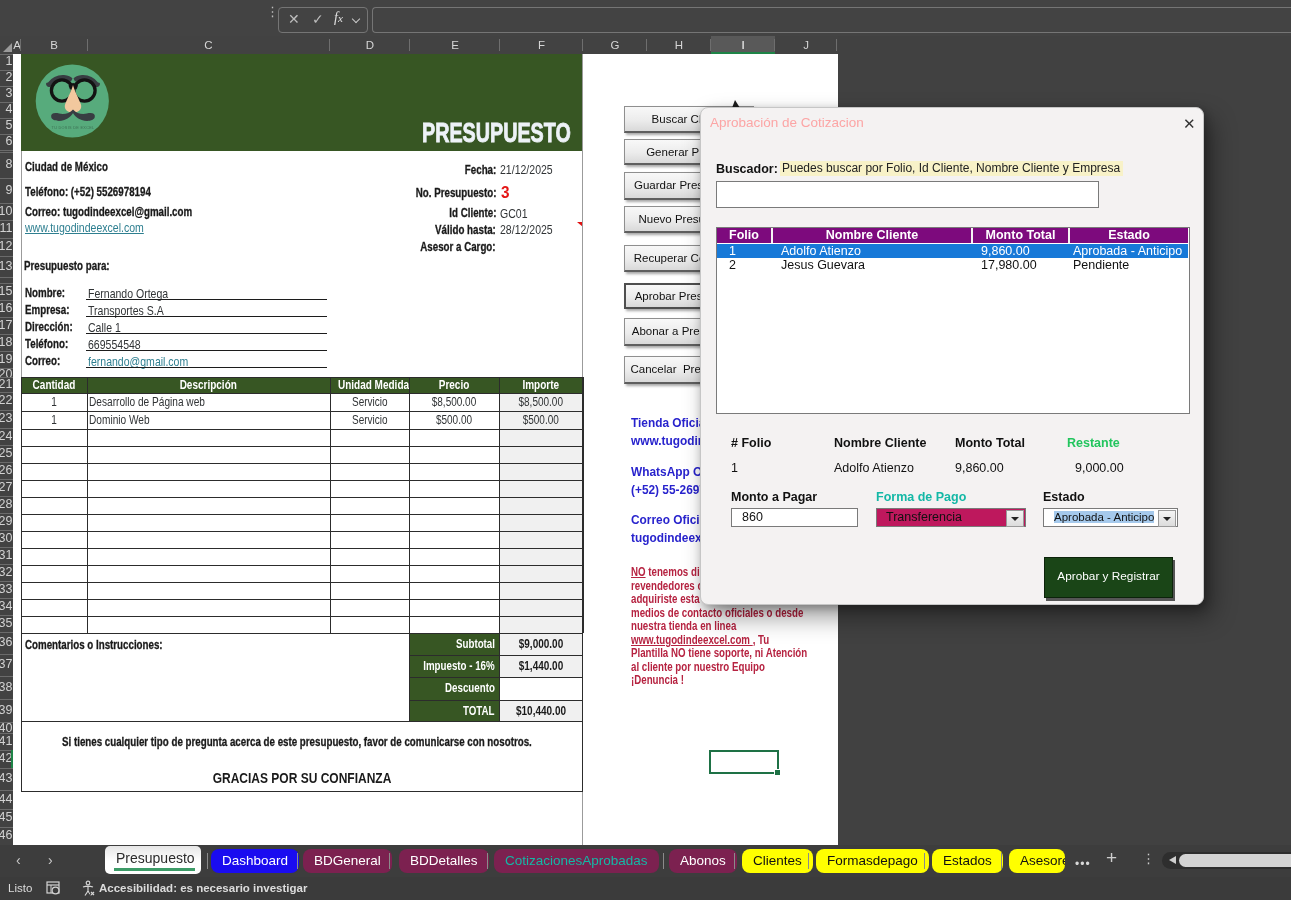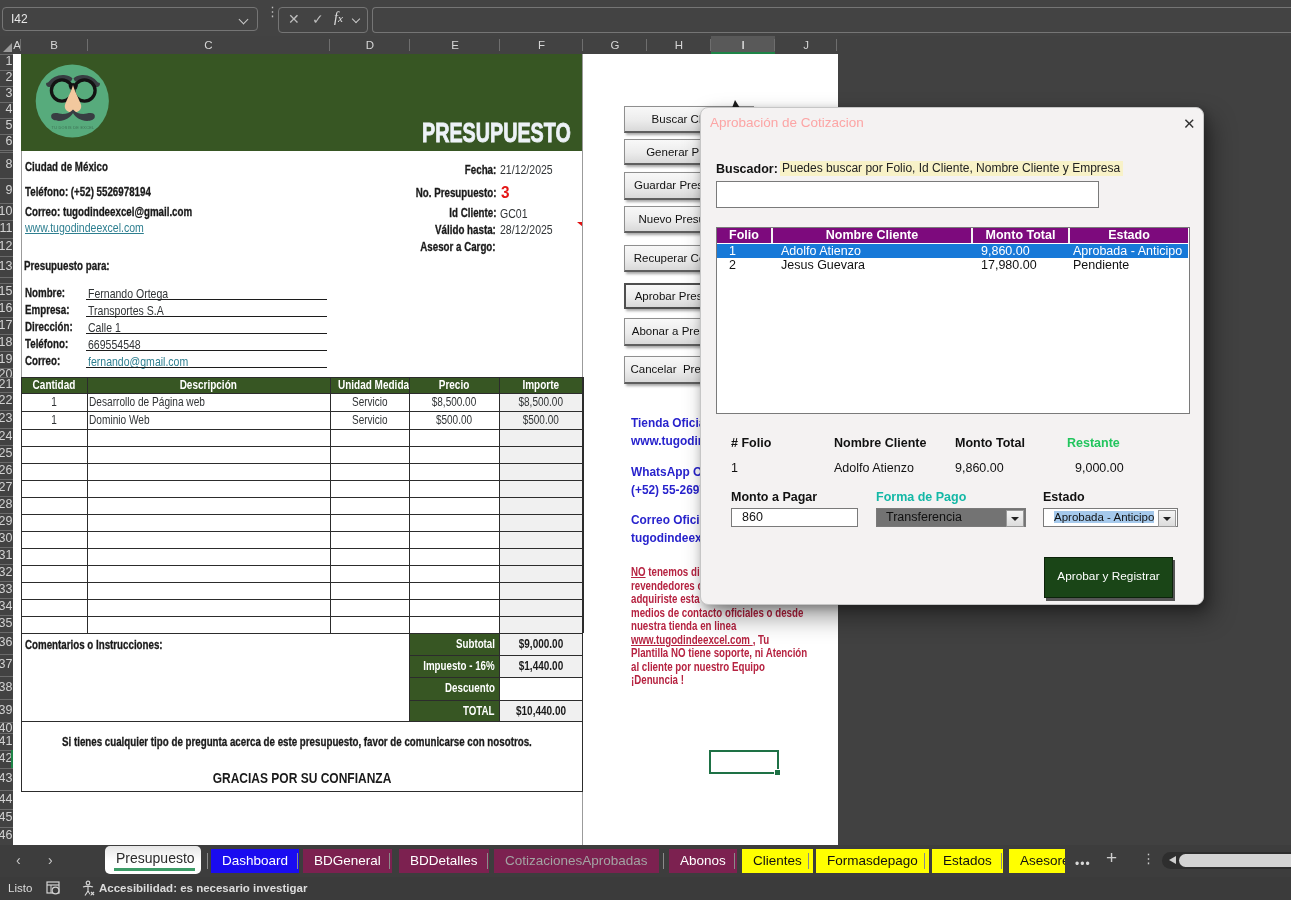--- a/index.html
+++ b/index.html
@@ -31,29 +31,28 @@
 .cxr{transform:scaleX(0.78);transform-origin:right;text-align:right;}
 .cxc span,.cxc{white-space:nowrap;}
 .cxc{transform:scaleX(0.8);transform-origin:center;}
 
 .xbtn{position:absolute;left:624px;width:130px;background:linear-gradient(180deg,#f8f8f8 0%,#ececec 55%,#d9d9d9 100%);border:1px solid #8f8f8f;border-bottom:2px solid #5f5f5f;box-shadow:1.5px 2px 2.5px rgba(0,0,0,0.35);box-sizing:border-box;font-size:11.5px;color:#111;text-align:center;z-index:3;}
 
 #dlgbg{left:700px;top:107px;width:504px;height:498px;background:#f4f2f2;border:1px solid #c6c6c6;border-radius:8px;box-shadow:8px 12px 24px rgba(0,0,0,0.4),2px 3px 8px rgba(0,0,0,0.25);box-sizing:border-box;z-index:9;}
 #dlg{left:701px;top:110px;width:502px;height:494px;z-index:10;}
 
 #tabbar{left:0;top:845px;width:1291px;height:32px;background:#3d3d3d;z-index:20;}
-.tab{position:absolute;top:4px;height:24px;line-height:24px;padding:0 11px;font-size:13.5px;border-radius:0;}
+.tab{position:absolute;top:4px;height:24px;line-height:24px;padding:0 11px;font-size:13.5px;border-radius:8px;}
 .tsep{position:absolute;top:8px;width:1px;height:16px;background:#8b8b8b;}
 #statusbar{left:0;top:877px;width:1291px;height:23px;background:#3b3b3b;color:#dcdcdc;font-size:11.5px;z-index:20;}
 </style></head>
 <body>
 <div id="app">
 
   <div class="abs" id="toolbar"></div>
-  <div class="abs" id="namebox">I42<span style="position:absolute;right:10px;top:8px;width:6px;height:6px;border-right:1.5px solid #c9c9c9;border-bottom:1.5px solid #c9c9c9;transform:rotate(45deg);"></span></div>
   <div class="abs" id="dots3">⋮</div>
   <div class="abs" id="fxgroup">
       <span style="position:absolute;left:9px;top:3px;font-size:14px;">✕</span>
       <span style="position:absolute;left:33px;top:3px;font-size:14px;">✓</span>
       <span style="position:absolute;left:55px;top:2px;font-style:italic;font-family:'Liberation Serif',serif;font-size:14px;color:#e0e0e0;">f<span style="font-size:11px;">x</span></span>
       <span style="position:absolute;right:8px;top:8px;width:5px;height:5px;border-right:1.5px solid #c9c9c9;border-bottom:1.5px solid #c9c9c9;transform:rotate(45deg);"></span>
     </div>
   <div class="abs" id="formulabox"></div>
 
   <div class="abs" id="colhdr">
@@ -317,21 +316,21 @@
     <div style="position:absolute;left:16px;top:7px;color:#c9c9c9;font-size:14px;">‹</div>
     <div style="position:absolute;left:48px;top:7px;color:#c9c9c9;font-size:14px;">›</div>
     <div class="tab" style="left:105px;width:74px;padding:0 11px;background:linear-gradient(180deg,#e6e6e6,#ffffff 55%);color:#2b2b2b;top:1px;height:28px;line-height:25px;text-align:center;border-radius:5px;font-size:14px;">Presupuesto<div style="position:absolute;left:9px;bottom:3.5px;width:81px;height:3px;background:#3d9c68;"></div></div>
     <div class="tsep" style="left:207px;"></div>
     <div class="tab" style="left:211px;background:#1a0cf0;color:#fff;">Dashboard</div>
     <div class="tsep" style="left:297px;"></div>
     <div class="tab" style="left:303px;background:#7c2150;color:#fff;">BDGeneral</div>
     <div class="tsep" style="left:389px;"></div>
     <div class="tab" style="left:399px;background:#7c2150;color:#fff;">BDDetalles</div>
     <div class="tsep" style="left:487px;"></div>
-    <div class="tab" style="left:494px;background:#7c2150;color:#a3a3a3;">CotizacionesAprobadas</div>
+    <div class="tab" style="left:494px;background:#7c2150;color:#14b8a6;">CotizacionesAprobadas</div>
     <div class="tsep" style="left:663px;"></div>
     <div class="tab" style="left:669px;background:#7c2150;color:#fff;">Abonos</div>
     <div class="tsep" style="left:734px;"></div>
     <div class="tab" style="left:742px;background:#ffff00;color:#111;">Clientes</div>
     <div class="tsep" style="left:808px;"></div>
     <div class="tab" style="left:816px;background:#ffff00;color:#111;">Formasdepago</div>
     <div class="tsep" style="left:924px;"></div>
     <div class="tab" style="left:932px;background:#ffff00;color:#111;text-align:center;">Estados</div>
     <div class="tsep" style="left:1001px;"></div>
     <div class="tab" style="left:1009px;width:34px;overflow:hidden;background:#ffff00;color:#111;">Asesores</div>
@@ -397,21 +396,21 @@
     <div style="position:absolute;left:366px;top:326px;font-size:12.5px;font-weight:bold;color:#22c55e;">Restante</div>
     <div style="position:absolute;left:30px;top:351px;font-size:12.5px;color:#111;">1</div>
     <div style="position:absolute;left:133px;top:351px;font-size:12.5px;color:#111;">Adolfo Atienzo</div>
     <div style="position:absolute;left:254px;top:351px;font-size:12.5px;color:#111;">9,860.00</div>
     <div style="position:absolute;left:374px;top:351px;font-size:12.5px;color:#111;">9,000.00</div>
 
     <div style="position:absolute;left:30px;top:380px;font-size:12.5px;font-weight:bold;color:#111;">Monto a Pagar</div>
     <div style="position:absolute;left:175px;top:380px;font-size:12.5px;font-weight:bold;color:#14b8a6;">Forma de Pago</div>
     <div style="position:absolute;left:342px;top:380px;font-size:12.5px;font-weight:bold;color:#111;">Estado</div>
     <div style="position:absolute;left:30px;top:398px;width:127px;height:19px;background:#fff;border:1px solid #7a7a7a;box-sizing:border-box;font-size:12.5px;color:#111;line-height:17px;padding-left:10px;">860</div>
-    <div style="position:absolute;left:175px;top:398px;width:150px;height:19px;background:#737373;border:1px solid #7a7a7a;box-sizing:border-box;font-size:12.5px;color:#111;line-height:17px;padding-left:9px;">Transferencia<div style="position:absolute;right:1px;top:1px;width:16px;height:15px;background:linear-gradient(180deg,#f4f4f4,#dcdcdc);border:1px solid #999;">
+    <div style="position:absolute;left:175px;top:398px;width:150px;height:19px;background:#be185d;border:1px solid #7a7a7a;box-sizing:border-box;font-size:12.5px;color:#111;line-height:17px;padding-left:9px;">Transferencia<div style="position:absolute;right:1px;top:1px;width:16px;height:15px;background:linear-gradient(180deg,#f4f4f4,#dcdcdc);border:1px solid #999;">
           <div style="position:absolute;left:4px;top:6px;width:0;height:0;border-left:4px solid transparent;border-right:4px solid transparent;border-top:4px solid #222;"></div>
         </div></div>
     <div style="position:absolute;left:342px;top:398px;width:135px;height:19px;background:#fff;border:1px solid #7a7a7a;box-sizing:border-box;font-size:11.5px;color:#111;line-height:17px;padding-left:10px;"><span style="background:#a5c9ec;">Aprobada - Anticipo</span><div style="position:absolute;right:1px;top:1px;width:16px;height:15px;background:linear-gradient(180deg,#f4f4f4,#dcdcdc);border:1px solid #999;">
           <div style="position:absolute;left:4px;top:6px;width:0;height:0;border-left:4px solid transparent;border-right:4px solid transparent;border-top:4px solid #222;"></div>
         </div></div>
 
     <div style="position:absolute;left:343px;top:447px;width:127px;height:39px;background:#1a4517;border:1px solid #0c230b;box-shadow:2px 3px 0 #555;color:#fff;font-size:11.8px;text-align:center;line-height:37px;">Aprobar y Registrar</div>
   </div>
 </div>
 

